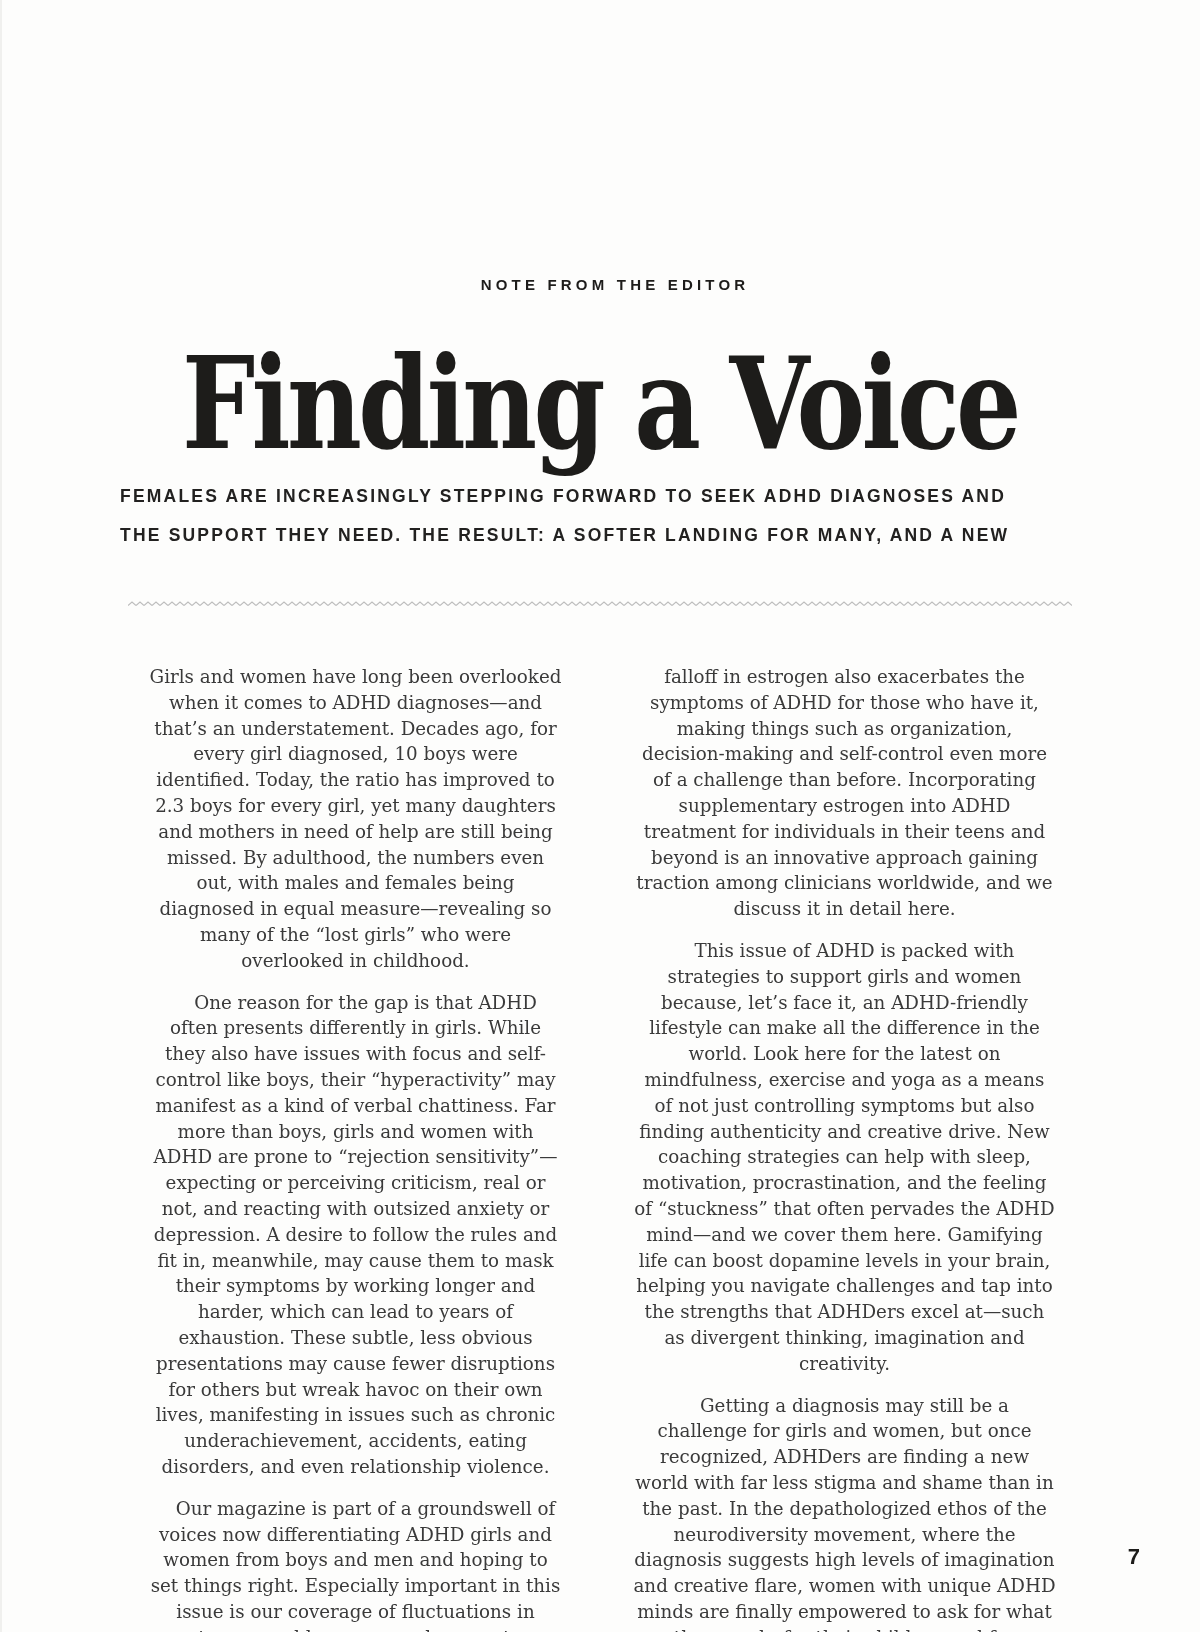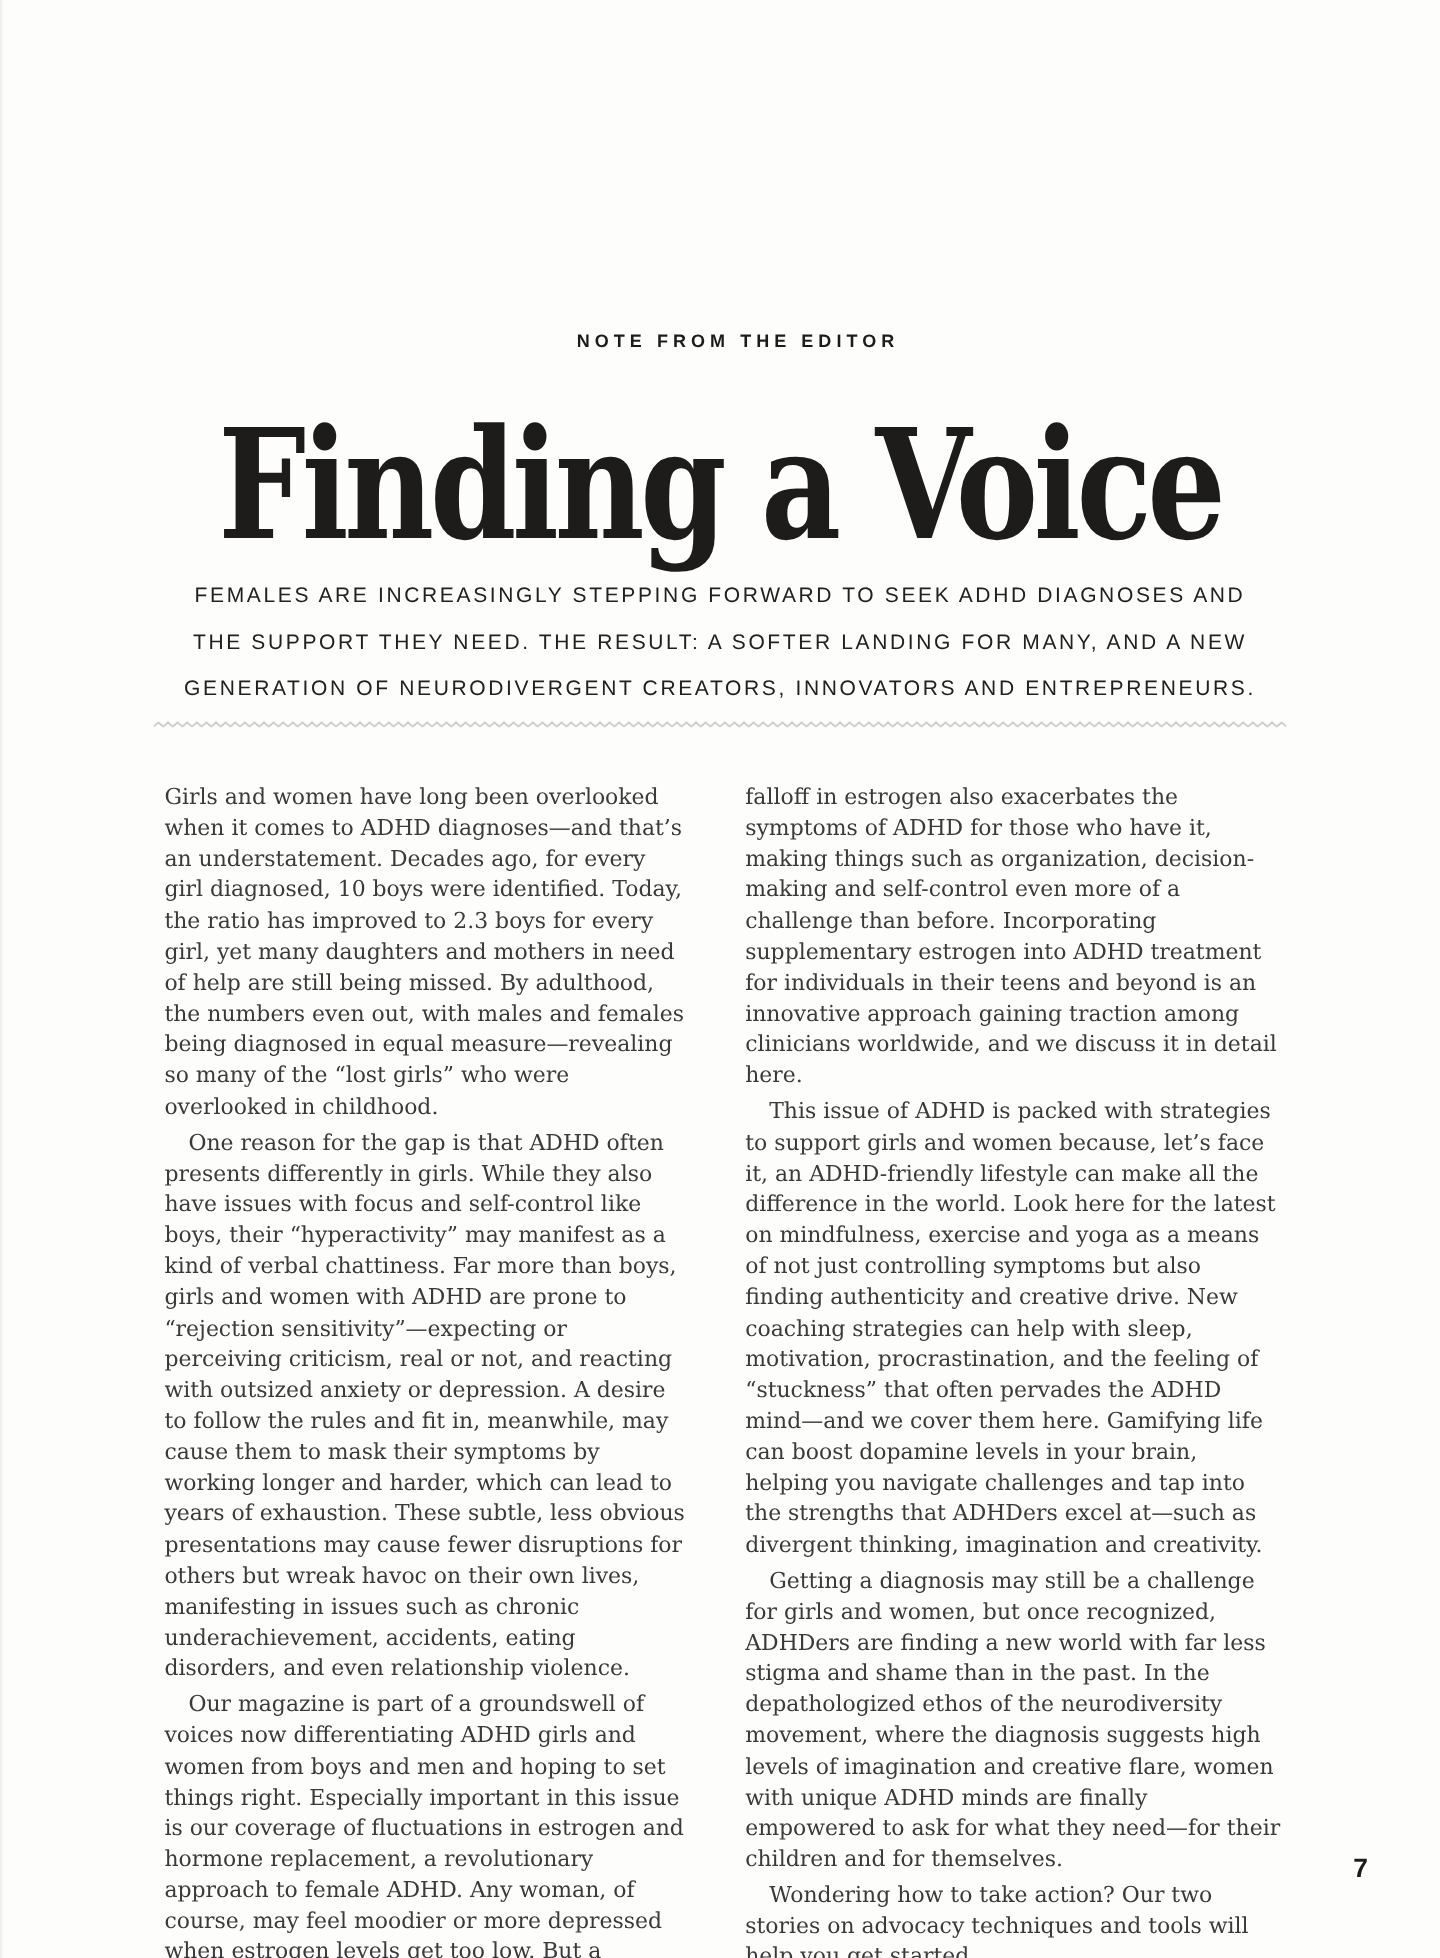--- a/index.html
+++ b/index.html
@@ -34,39 +34,39 @@
     letter-spacing: -0.035em;
     line-height: 158px;
     color: #1d1c1a;
     transform: scale(1.03, 1.27);
     transform-origin: 50% 55%;
     white-space: nowrap;
   }
 
   .deck {
     position: absolute; top: 477px; left: 50%; transform: translateX(-50%);
-    width: 960px; text-align: center;
-    font-weight: 400; font-size: 17.5px; letter-spacing: 2.2px;
+    width: 960px; text-align: left;
+    font-weight: 700; font-size: 17.5px; letter-spacing: 2.2px;
     line-height: 38.5px; color: #222120;
   }
 
   .zigzag {
     position: absolute; top: 599px; left: 128px; width: 944px; height: 9px;
   }
 
   .columns {
     position: absolute; top: 648px; left: 133px; width: 939px;
     display: flex; gap: 39px;
     font-family: "DejaVu Serif", serif;
     font-size: 18.3px; line-height: 25.8px; color: #3a3a3a;
     text-align: left;
   }
   .col-left  { width: 445px; }
   .col-right { width: 455px; }
-  .para { margin: 4px; }
+  .para { margin: 16px; text-align: center; }
   .para.indent { text-indent: 20px; }
   .run-italic { }
 
   .page-number {
     position: absolute; top: 1544px; right: 60px;
     font-weight: 700; font-size: 22px; color: #1d1c1a;
     font-family: "Liberation Sans", sans-serif;
   }
 </style>
 </head>
@@ -76,21 +76,20 @@
 
 <div class="kicker">NOTE FROM THE EDITOR</div>
 
 <div class="title-wrap">
   <h1 class="title">Finding a Voice</h1>
 </div>
 
 <div class="deck">
   <div>FEMALES ARE INCREASINGLY STEPPING FORWARD TO SEEK ADHD DIAGNOSES AND</div>
   <div>THE SUPPORT THEY NEED. THE RESULT: A SOFTER LANDING FOR MANY, AND A NEW</div>
-  <div>GENERATION OF NEURODIVERGENT CREATORS, INNOVATORS AND ENTREPRENEURS.</div>
 </div>
 
 <svg class="zigzag" xmlns="http://www.w3.org/2000/svg">
   <defs>
     <pattern id="zz" width="8" height="9" patternUnits="userSpaceOnUse">
       <path d="M0 6.5 L4 3 L8 6.5" fill="none" stroke="#bdbdbd" stroke-width="1.1"></path>
     </pattern>
   </defs>
   <rect width="100%" height="9" fill="url(#zz)"></rect>
 </svg>

